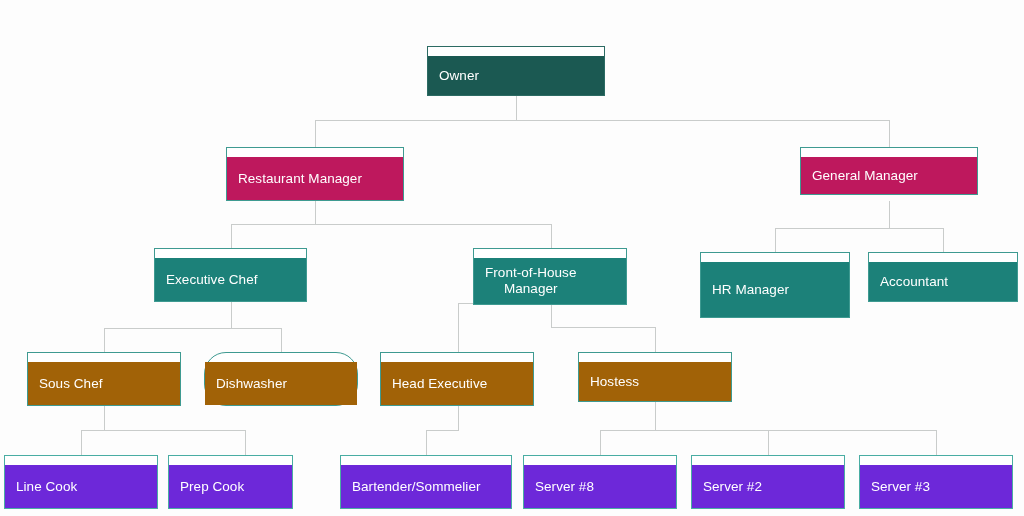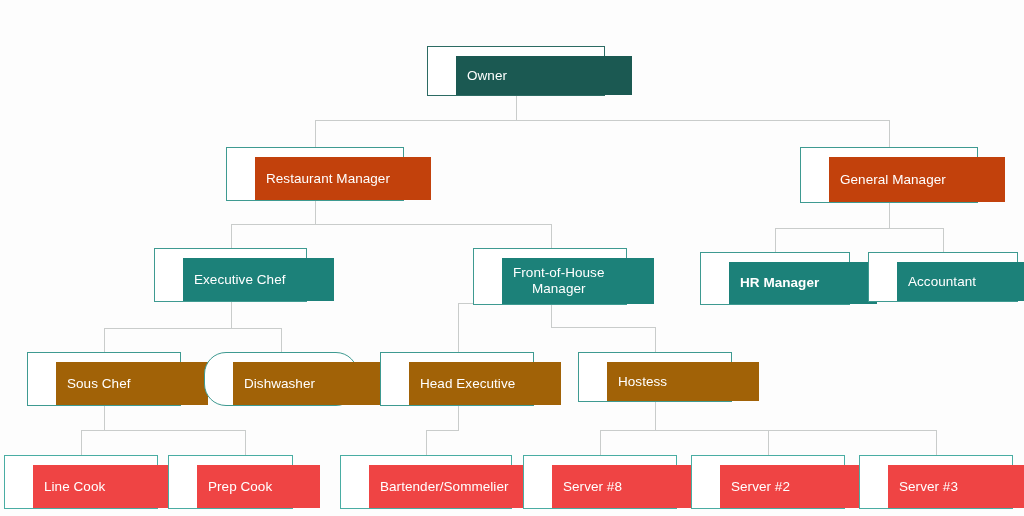--- a/index.html
+++ b/index.html
@@ -31,36 +31,35 @@
     background: #ffffff;
     padding-top: 9px;
   }
   .node-body {
     box-sizing: border-box;
     width: 100%;
     height: 100%;
     display: flex;
     align-items: center;
     padding: 8px 11px;
-    margin-left: 28px;
   }
   .node-label {
     color: #ffffff;
     font-size: 13.5px;
     line-height: 16px;
     letter-spacing: 0.05px;
     white-space: pre-line;
   }
 
   
   .tier-0 .node-body { background: #1b5952; }
-  .tier-1 .node-body { background: #c2410c; }
+  .tier-1 .node-body { background: #be185d; }
   .tier-2 .node-body { background: #1c8179; }
   .tier-3 .node-body { background: #a16207; }
-  .tier-4 .node-body { background: #ef4444; }
+  .tier-4 .node-body { background: #6d28d9; }
 
   .tier-0 { border-color: #2c6b63; }
   .tier-4 { border-color: #49ada3; }
 </style>
 </head>
 <body>
 
 <div id="chart-canvas">
   <div id="connector-layer">
       <div class="connector v" style="left: 516px; top: 96px; height: 24px; background: rgb(201, 204, 203);"></div>
@@ -101,37 +100,37 @@
       <div class="node tier-0" style="left: 427px; top: 46px; width: 178px; height: 50px;">
         <div class="node-body">
           <span class="node-label">Owner</span>
         </div>
       </div>
       <div class="node tier-1" style="left: 226px; top: 147px; width: 178px; height: 54px;">
         <div class="node-body">
           <span class="node-label">Restaurant Manager</span>
         </div>
       </div>
-      <div class="node tier-1" style="left: 800px; top: 147px; width: 178px; height: 56px;">
+      <div class="node tier-1" style="left: 800px; top: 147px; width: 178px; height: 48px;">
         <div class="node-body">
           <span class="node-label">General Manager</span>
         </div>
       </div>
       <div class="node tier-2" style="left: 154px; top: 248px; width: 153px; height: 54px;">
         <div class="node-body">
           <span class="node-label">Executive Chef</span>
         </div>
       </div>
       <div class="node tier-2" style="left: 473px; top: 248px; width: 154px; height: 57px; text-align: center;">
         <div class="node-body">
           <span class="node-label">Front-of-House
 Manager</span>
         </div>
       </div>
-      <div class="node tier-2" style="left: 700px; top: 252px; width: 150px; height: 53px; font-weight: bold;">
+      <div class="node tier-2" style="left: 700px; top: 252px; width: 150px; height: 66px;">
         <div class="node-body">
           <span class="node-label">HR Manager</span>
         </div>
       </div>
       <div class="node tier-2" style="left: 868px; top: 252px; width: 150px; height: 50px;">
         <div class="node-body">
           <span class="node-label">Accountant</span>
         </div>
       </div>
       <div class="node tier-3" style="left: 27px; top: 352px; width: 154px; height: 54px;">

